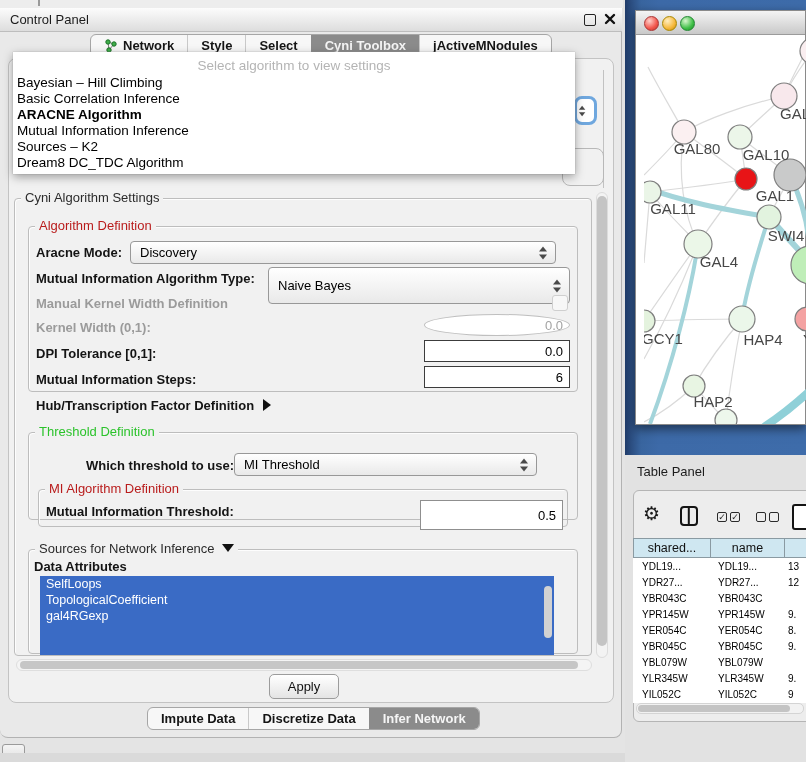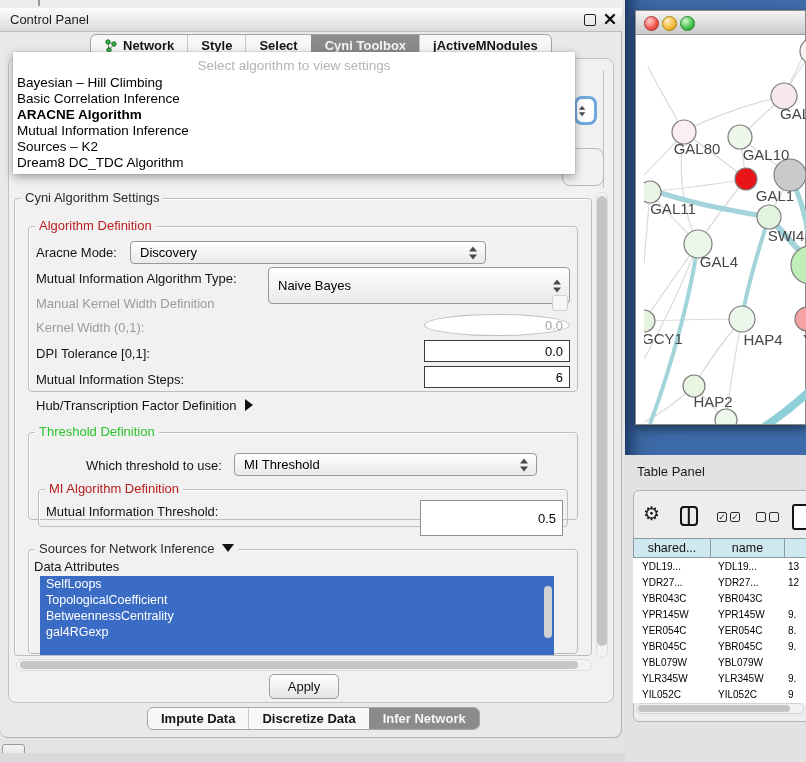--- a/index.html
+++ b/index.html
@@ -45,21 +45,21 @@
   .popup-item.bold{font-weight:bold}
 
   
   .groupbox{position:absolute;border:1px solid #bdbdbd;border-radius:4px;box-sizing:border-box;
       box-shadow:inset 1px 1px 0 rgba(255,255,255,.85)}
   .legend{position:absolute;top:-9px;left:6px;background:#f1f1f1;padding:0 4px;font-size:13px;color:#2b2b2b;white-space:nowrap}
   .legend.blue{color:#b91c1c}
   .legend.green{color:#2cc32c}
 
   
-  .lbl{position:absolute;font-size:13px;font-weight:normal;color:#141414;white-space:nowrap}
+  .lbl{position:absolute;font-size:13px;font-weight:bold;color:#141414;white-space:nowrap}
   .lbl.disabled{color:#9b9b9b}
   .field{position:absolute;background:#fff;font-size:13px;color:#000;text-align:right;
       padding-right:6px;box-sizing:border-box;display:flex;align-items:center;justify-content:flex-end}
   .field.dark{border:1.4px solid #3c3c3c}
   .field.light{border:1px solid #bfbfbf;color:#a3a3a3}
   .field.mid{border:1px solid #8f8f8f}
   .combo{position:absolute;background:linear-gradient(#ffffff,#e9e9e9);border:1px solid #989898;
       border-radius:4px;font-size:13px;color:#000;display:flex;align-items:center;
       padding-left:9px;box-sizing:border-box}
   .spin{position:absolute;right:7px;top:50%;transform:translateY(-50%);width:9px;height:13px}
@@ -181,21 +181,21 @@
   </div>
 
 <div class="groupbox" id="settings-box" style="left:14px;top:198px;width:578px;height:458px">
   <span class="legend">Cyni Algorithm Settings</span>
 </div>
 
 <div class="groupbox" style="left:28px;top:226px;width:550px;height:166px">
   <span class="legend blue">Algorithm Definition</span>
 </div>
 <div class="lbl" style="left:36px;top:245px">Aracne Mode:</div>
-<div class="combo" style="left:130px;top:241px;width:356px;height:23px">
+<div class="combo" style="left:130px;top:241px;width:426px;height:23px">
   <span>Discovery</span>
   <span class="spin"></span>
 </div>
 <div class="lbl" style="left:36px;top:271px">Mutual Information Algorithm Type:</div>
 <div class="combo" style="left:268px;top:267px;width:302px;height:37px">
   <span>Naive Bayes</span>
   <span class="spin"></span>
 </div>
 <div class="lbl disabled" style="left:36px;top:296px">Manual Kernel Width Definition</div>
 <div class="checkbox" style="left:552px;top:295px"></div>
@@ -215,30 +215,29 @@
 </div>
 <div class="lbl" style="left:86px;top:458px">Which threshold to use:</div>
 <div class="combo" style="left:234px;top:453px;width:303px;height:23px">
   <span>MI Threshold</span>
   <span class="spin"></span>
 </div>
 <div class="groupbox" style="left:38px;top:489px;width:530px;height:38px">
   <span class="legend blue">MI Algorithm Definition</span>
 </div>
 <div class="lbl" style="left:46px;top:504px">Mutual Information Threshold:</div>
-<div class="field mid" style="left:420px;top:500px;width:143px;height:36px">0.5</div>
+<div class="field mid" style="left:420px;top:500px;width:143px;height:30px">0.5</div>
 
 <div class="groupbox" style="left:28px;top:549px;width:550px;height:105px">
   <span class="legend"><span>Sources for Network Inference</span><span class="tri-down"></span></span>
 </div>
 <div class="lbl" style="left:34px;top:559px">Data Attributes</div>
 <div class="abs" id="attr-list">
     <div class="attr-item">SelfLoops</div>
     <div class="attr-item">TopologicalCoefficient</div>
-    <div class="attr-item">BetweennessCentrality</div>
     <div class="attr-item">gal4RGexp</div>
   </div>
 <div class="abs" id="attr-scroll-thumb"></div>
 
 <div class="abs" id="settings-vscroll"></div>
 <div class="abs" id="settings-vthumb"></div>
 <div class="abs" id="settings-hscroll"></div>
 <div class="abs" id="settings-hthumb"></div>
 
 <div class="abs" id="apply-btn">Apply</div>

